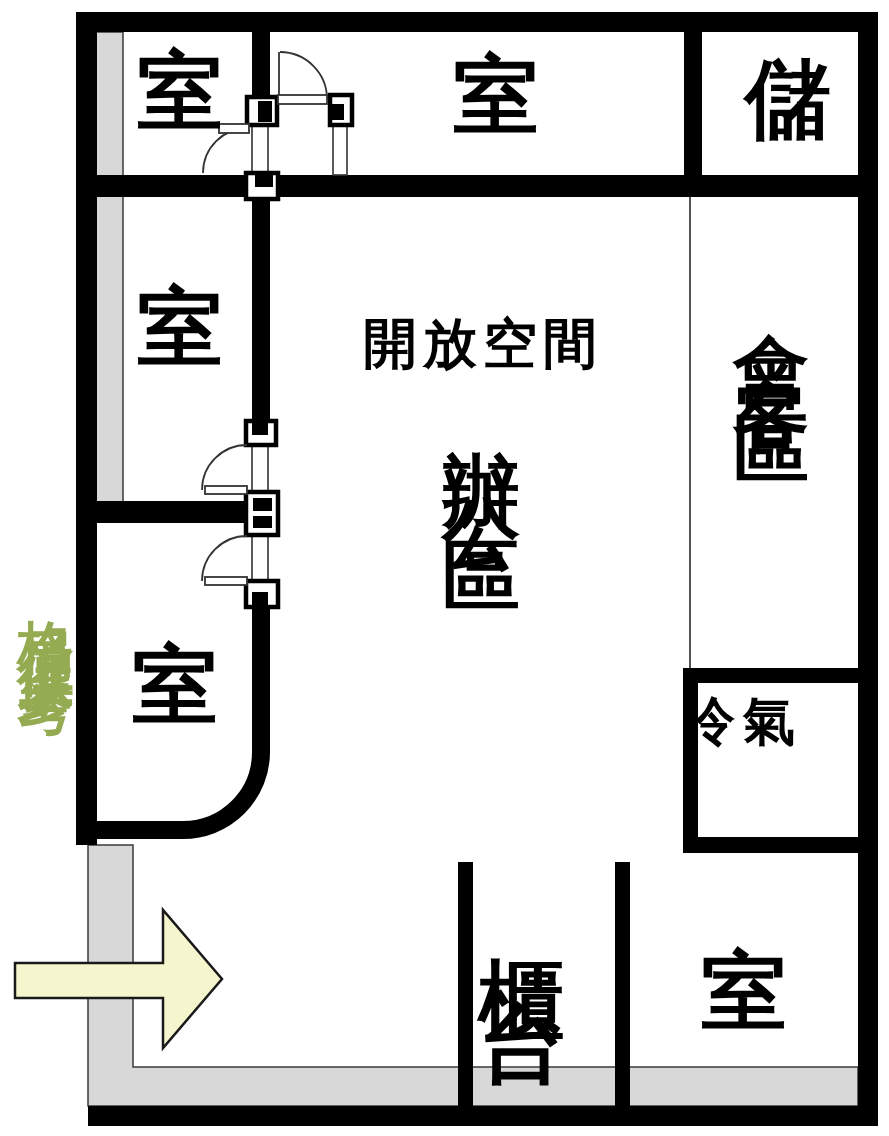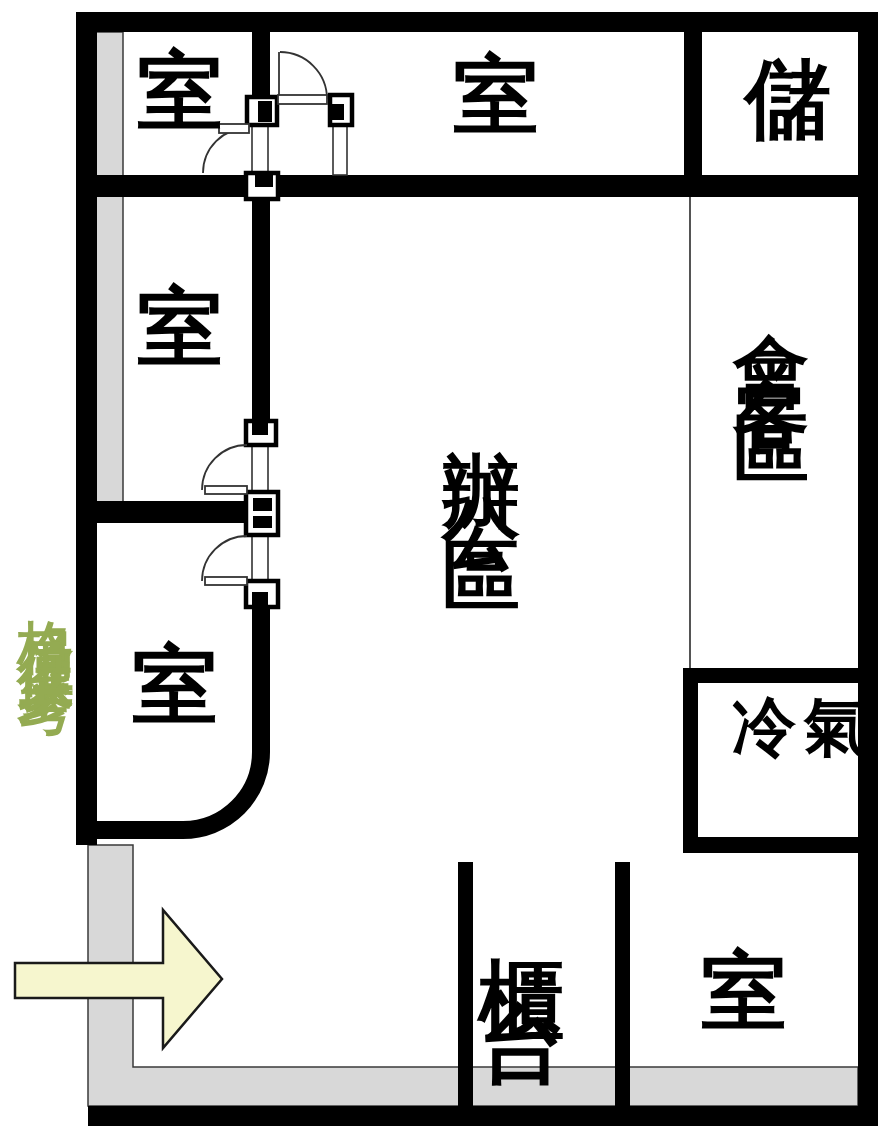--- a/index.html
+++ b/index.html
@@ -120,26 +120,27 @@
   <div class="rlabel big" style="left:130px;top:48px;width:100px;">室</div>
 
   <div class="rlabel big" style="left:446px;top:52px;width:100px;">室</div>
 
   <div class="rlabel big" style="left:738px;top:56px;width:100px;">儲</div>
 
   <div class="rlabel big" style="left:130px;top:284px;width:100px;">室</div>
 
   <div class="vlabel" style="left:734px;top:270px;font-size:76px;letter-spacing:42px;">會客區</div>
 
+  <div class="rlabel" style="left:318px;top:317px;width:330px;font-size:54px;letter-spacing:6px;">開放空間</div>
 
   <div class="vlabel" style="left:443px;top:385px;font-size:78px;letter-spacing:47px;">辦公區</div>
 
   <div class="rlabel big" style="left:125px;top:642px;width:100px;">室</div>
 
-  <div class="rlabel" style="left:732px;top:695px;width:130px;font-size:64px;letter-spacing:8px;">冷氣</div>
+  <div class="rlabel" style="left:678px;top:695px;width:130px;font-size:52px;letter-spacing:8px;">冷氣</div>
 
   <div class="vlabel" style="left:480px;top:888px;font-size:86px;letter-spacing:41px;">櫃台</div>
 
   <div class="rlabel big" style="left:694px;top:948px;width:100px;">室</div>
 
   <div class="vlabel note" style="left:18px;top:575px;">格局僅供參考</div>
 
 </div>
 
 </body></html>

